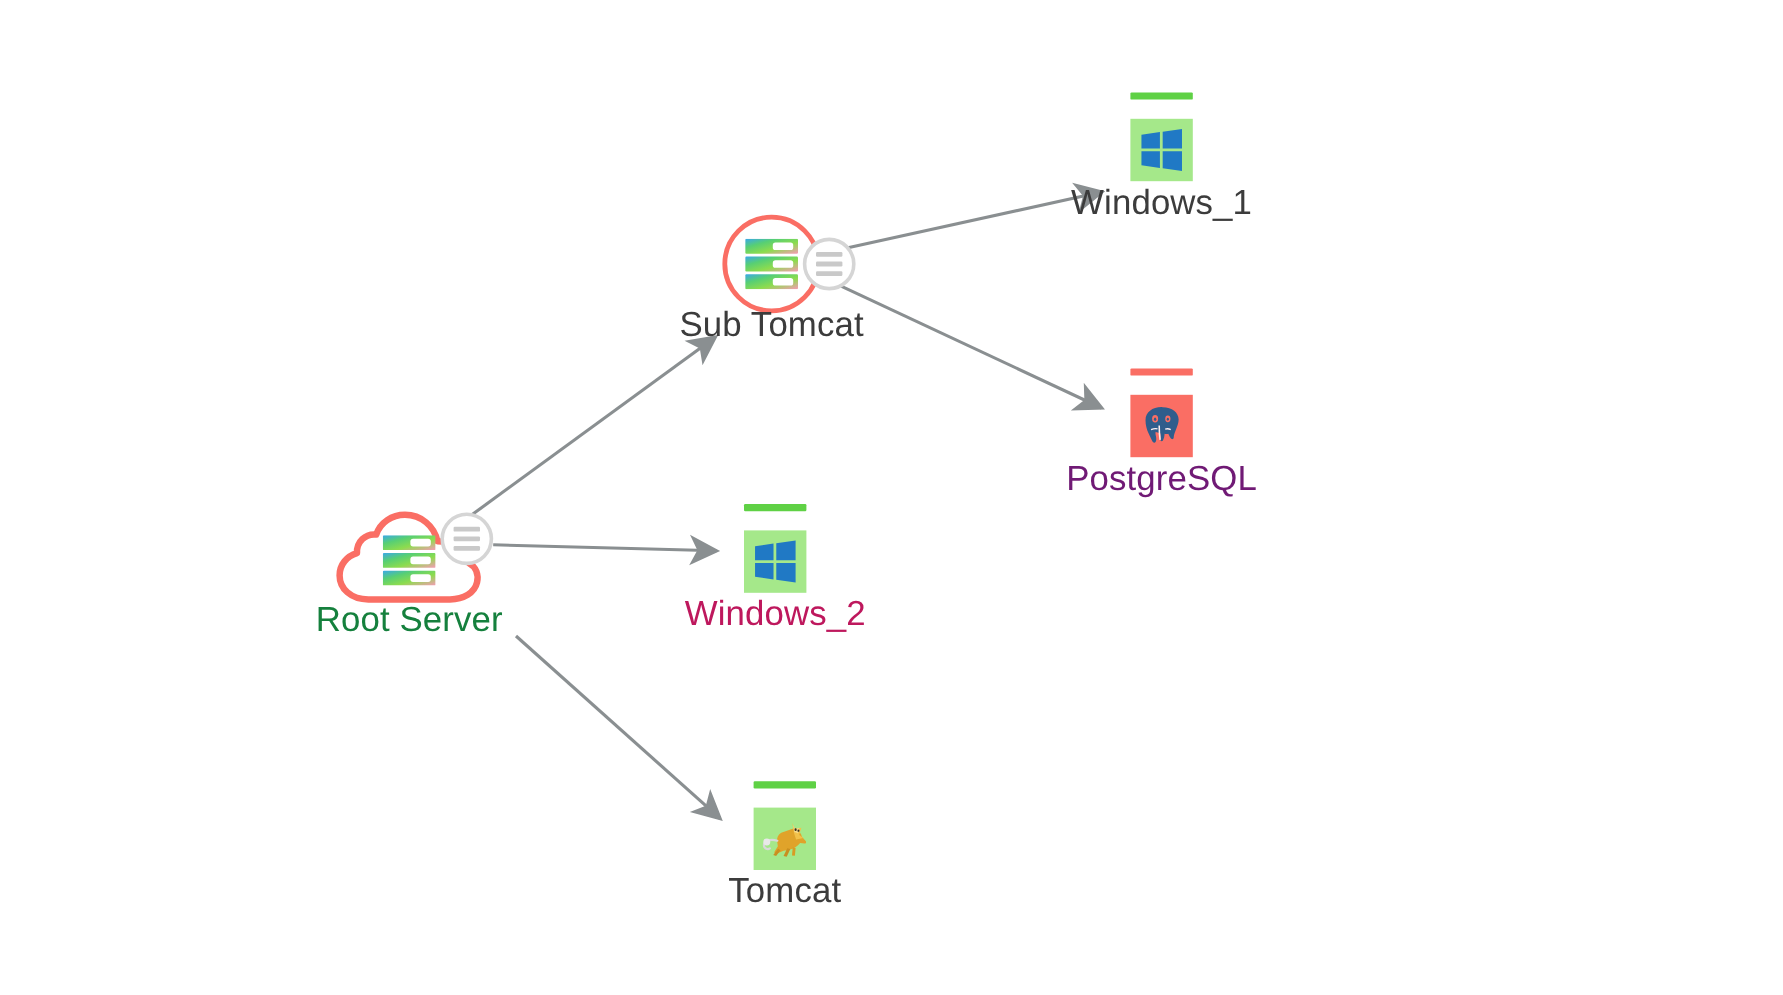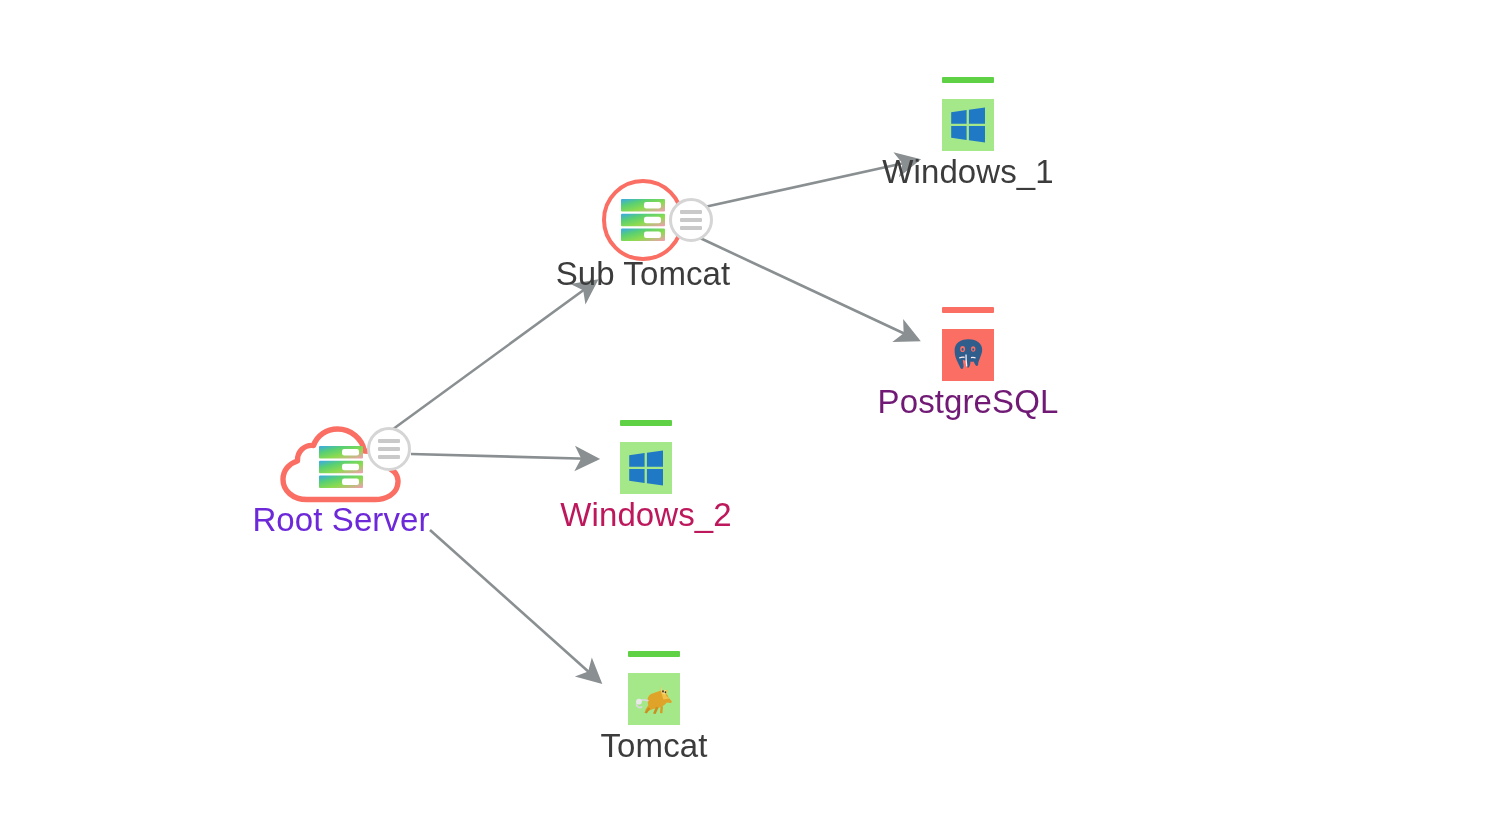--- a/index.html
+++ b/index.html
@@ -30,21 +30,21 @@
     position: absolute;
     width: 0;
     height: 0;
   }
   .node-label {
     position: absolute;
     left: 50%;
     transform: translateX(-50%);
     white-space: nowrap;
     color: #3c3c3c;
-    font-size: 33px;
+    font-size: 29px;
     font-family: "Liberation Sans", sans-serif;
     line-height: 1;
     letter-spacing: 0.1px;
   }
 
   
   .cloud-wrap {
     position: absolute;
     left: -62px;
     top: -42px;
@@ -179,21 +179,21 @@
       <rect x="0" y="29.6" width="44" height="12.4" rx="1" fill="url(#rg1)"></rect>
       <rect x="23" y="3.0" width="17" height="6.4" rx="2.2" fill="#ffffff"></rect>
       <rect x="23" y="17.8" width="17" height="6.4" rx="2.2" fill="#ffffff"></rect>
       <rect x="23" y="32.6" width="17" height="6.4" rx="2.2" fill="#ffffff"></rect>
     </svg>
         <div class="menu-badge" style="left:26px; top:-40px">
                 <i></i>
                 <i></i>
                 <i></i>
               </div>
-        <div class="node-label" style="top:36px; color:#6d28d9">Root Server</div>
+        <div class="node-label" style="top:36px; color:#15803d">Root Server</div>
       </div>
       <div class="node" style="left: 643px; top: 220px;">
         <div class="circle-wrap"></div>
         <svg class="rack" width="44" height="42" viewBox="0 0 44 42">
       <defs>
         <linearGradient id="rg2" x1="0" y1="0" x2="1" y2="1">
           <stop offset="0%" stop-color="#3aa8ea"></stop>
           <stop offset="30%" stop-color="#57cf74"></stop>
           <stop offset="62%" stop-color="#8ddc4e"></stop>
           <stop offset="100%" stop-color="#f79ab6"></stop>

